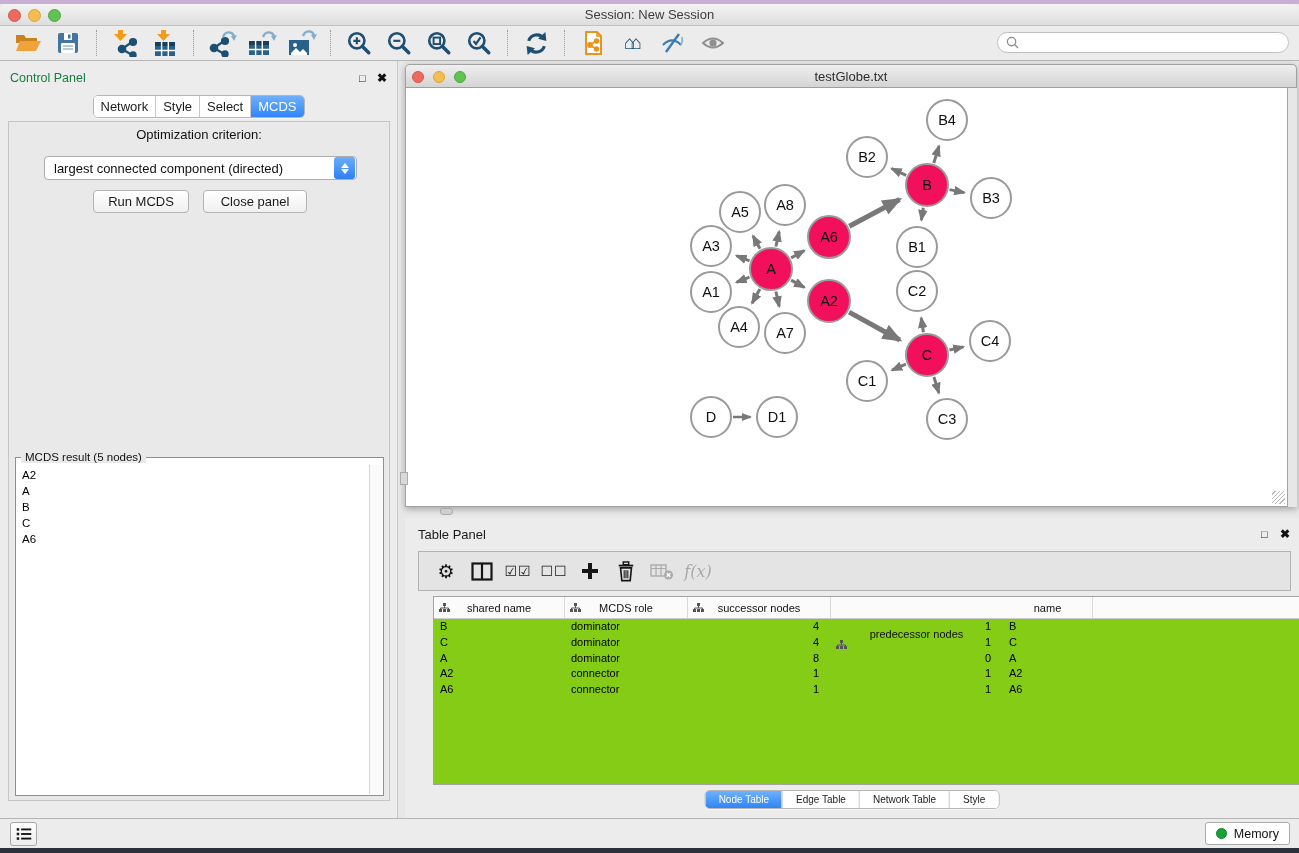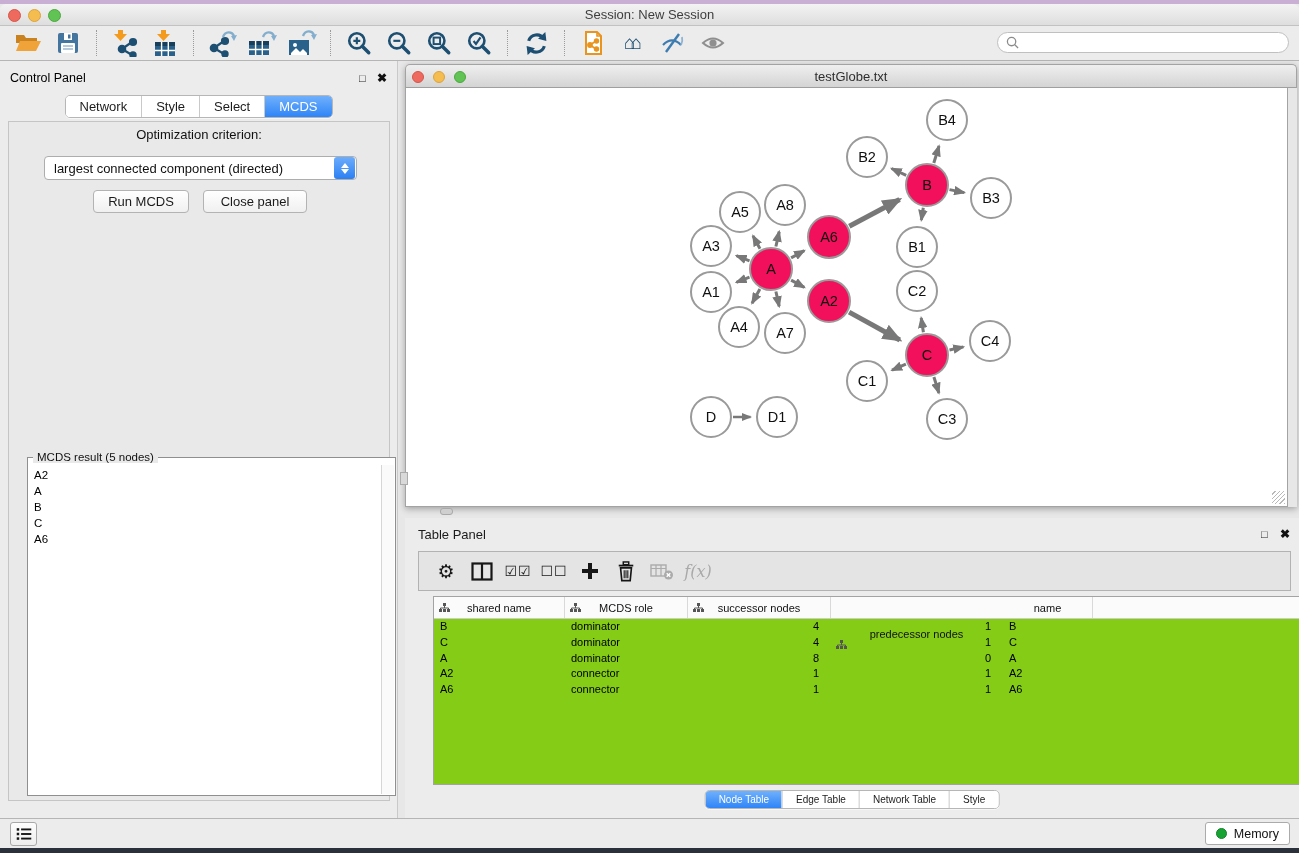--- a/index.html
+++ b/index.html
@@ -30,46 +30,46 @@
   #search-wrap { position:absolute; right:10px; top:6px; width:292px; height:21px; background:#fff;
     border:1px solid #c0c0c0; border-radius:11px; display:flex; align-items:center; padding:0 8px; }
   #search-wrap input { border:none; outline:none; flex:1; font-size:12px; margin-left:5px;
     font-family:"Liberation Sans", sans-serif; background:transparent; }
 
   
   #content { left:0; top:61px; width:1299px; height:757px; background:#e7e7e7; }
 
   
   #control-panel { left:0; top:0; width:398px; height:757px; background:#ececec; border-right:1px solid #c9c9c9; }
-  #cp-title { left:10px; top:10px; font-size:12.5px; color:#000000; }
+  #cp-title { left:10px; top:10px; font-size:12.5px; color:#15803d; }
   .panel-float { font-size:11px; color:#222; line-height:12px; }
   .panel-close { font-size:12px; color:#111; font-weight:bold; line-height:12px; }
   .segbar { display:inline-flex; border:1px solid #b6b6b6; border-radius:5px; overflow:hidden;
     background:#fff; box-shadow:0 1px 0 rgba(255,255,255,.6); }
-  .segbar .seg { padding:3px 14px; font-size:13px; color:#1c1c1c; border-left:1px solid #c9c9c9;
+  .segbar .seg { padding:3px 7px; font-size:13px; color:#1c1c1c; border-left:1px solid #c9c9c9;
     background:#fff; white-space:nowrap; }
   .segbar .seg:first-child { border-left:none; }
   .segbar .seg.active { background:linear-gradient(#6fb0fc,#2f85f7); color:#fff; }
   #cp-tabs { left:50%; top:34px; transform:translateX(-50%); }
   #cp-box { left:8px; top:60px; width:382px; height:680px; background:#e9e9e9; border:1px solid #c5c5c5; }
   #opt-label { left:0; top:5px; width:100%; text-align:center; font-size:13px; color:#111; }
   #opt-select { left:35px; top:34px; width:313px; height:24px; background:#fff; border:1px solid #adadad;
     border-radius:4px; display:flex; align-items:center; }
   #opt-select .val { flex:1; font-size:13px; color:#111; padding-left:9px; white-space:nowrap; overflow:hidden; }
   #opt-select .stepper { width:21px; height:22px; border-radius:3px;
     background:linear-gradient(#6cadfc,#2c80f3); display:flex; flex-direction:column;
     align-items:center; justify-content:center; gap:1px; margin-right:1px; }
   .chev { width:0; height:0; border-left:4px solid transparent; border-right:4px solid transparent; }
   .chev.up { border-bottom:5px solid #fff; }
   .chev.down { border-top:5px solid #fff; }
   .mac-btn { background:linear-gradient(#ffffff,#f0f0f0); border:1px solid #b3b3b3; border-radius:4px;
     font-size:13px; color:#1b1b1b; display:flex; align-items:center; justify-content:center; }
   #run-btn { left:84px; top:68px; width:96px; height:23px; }
   #close-btn { left:194px; top:68px; width:104px; height:23px; }
-  #mcds-group { left:6px; top:335px; width:369px; height:339px; border:1px solid #8f8f8f; background:#fff;margin-left:12px; }
+  #mcds-group { left:6px; top:335px; width:369px; height:339px; border:1px solid #8f8f8f; background:#fff; }
   #mcds-title { position:absolute; top:-7px; left:5px; background:#e9e9e9; padding:0 4px;
     font-size:11.5px; color:#111; }
   #mcds-list { position:absolute; left:1px; top:7px; right:14px; bottom:1px; background:#fff;
     padding-top:2px; overflow:hidden; }
   .mcds-item { font-size:11.5px; color:#000; line-height:16px; padding-left:5px; }
   #mcds-scroll { position:absolute; top:7px; right:1px; bottom:1px; width:13px; background:#fafafa;
     border-left:1px solid #d6d6d6; }
 
   
   #net-window { left:405px; top:3px; width:892px; height:443px;

